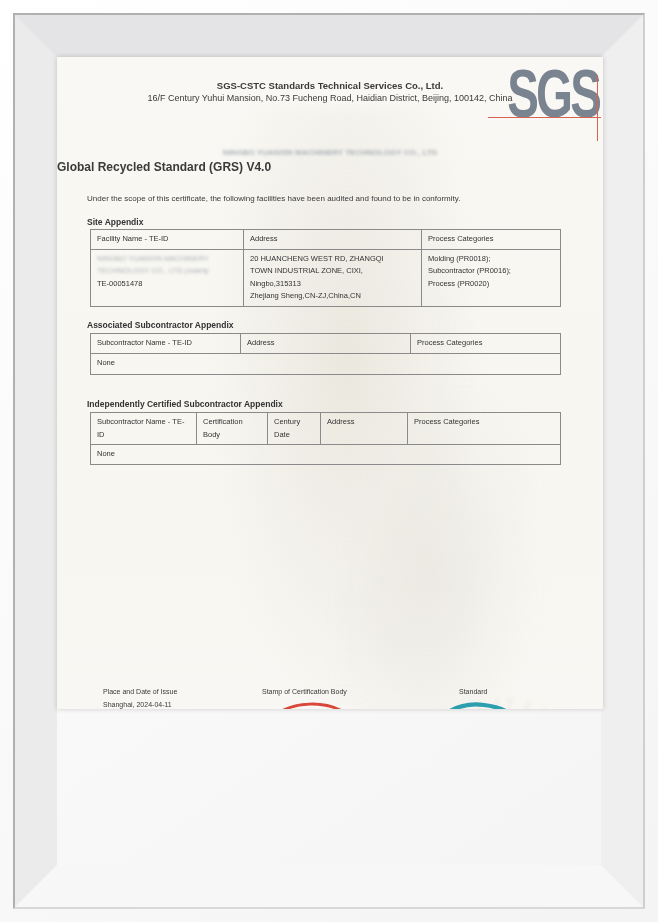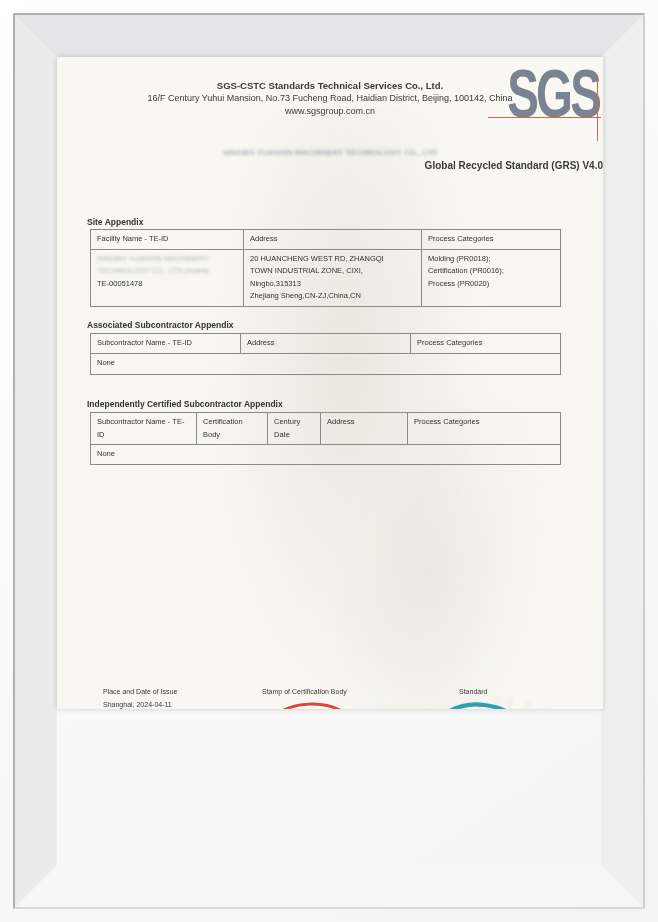--- a/index.html
+++ b/index.html
@@ -33,22 +33,22 @@
   .sgs-letters{position:absolute;top:9px;right:4px;width:140px;text-align:right;
                font-size:66px;font-weight:bold;letter-spacing:-4px;line-height:52px;
                color:#7a8490;transform:scale(.72,1.05);transform-origin:top right;}
   .sgs-hline{position:absolute;left:431px;top:60px;width:113px;height:1px;background:#d9604f;}
   .sgs-vline{position:absolute;left:540px;top:18px;width:1px;height:66px;background:#d9604f;}
   
   .scope-line{position:absolute;left:0;top:79px;width:100%;text-align:center;
               font-size:8px;font-weight:bold;}
   .redacted-line{position:absolute;left:0;top:91px;width:100%;text-align:center;
                  font-size:8px;font-weight:bold;color:#98a0aa;filter:blur(1.6px);opacity:.8;}
-  .std-line{position:absolute;left:0;top:103px;width:100%;text-align:right;
-            font-size:10px;font-weight:bold;}
+  .std-line{position:absolute;left:0;top:103px;width:100%;text-align:left;
+            font-size:12px;font-weight:bold;}
   .conformity{position:absolute;left:30px;top:137px;font-size:8px;}
   
   .sec-title{position:absolute;left:30px;font-size:8.5px;font-weight:bold;color:#333;}
   table{border-collapse:collapse;table-layout:fixed;position:absolute;left:33px;width:470px;
         font-size:7.5px;color:#333;}
   th,td{border:1px solid #8a8a8a;padding:3px 6px;text-align:left;vertical-align:top;
         font-weight:normal;line-height:12.5px;overflow:hidden;}
   th{height:18px;}
   .redacted-cell{color:#9aa0a8;filter:blur(1.4px);opacity:.8;}
   
@@ -74,28 +74,28 @@
   <div class="mat"></div>
 
   <div class="paper">
     <div class="wm1"></div>
     <div class="wm2"></div>
     <div class="wm3"></div>
 
     <div class="hdr">
       <div class="hdr-company">SGS-CSTC Standards Technical Services Co., Ltd.</div>
       <div class="hdr-address">16/F Century Yuhui Mansion, No.73 Fucheng Road, Haidian District, Beijing, 100142, China</div>
-      <div class="hdr-web">www.sgsgroup.com.cn</div>
     </div>
     <div class="sgs-letters">SGS</div>
     <div class="sgs-hline"></div>
     <div class="sgs-vline"></div>
 
     <div class="redacted-line">NINGBO YUANXIN MACHINERY TECHNOLOGY CO., LTD</div>
     <div class="std-line">Global Recycled Standard (GRS) V4.0</div>
+    <div class="conformity">Under the scope of this certificate, the following facilities have been audited and found to be in conformity.</div>
 
     <div class="sec-title" style="top:160px;">Site Appendix</div>
     <table style="top:172px;">
       <colgroup>
           <col style="width:153px">
           <col style="width:178px">
           <col style="width:139px">
         </colgroup>
       <tbody>
           <tr>
@@ -110,21 +110,21 @@
           <div>TE-00051478</div>
         </td>
         <td>
           <div>20 HUANCHENG WEST RD, ZHANGQI</div>
           <div>TOWN INDUSTRIAL ZONE, CIXI,</div>
           <div>Ningbo,315313</div>
           <div>Zhejiang Sheng,CN-ZJ,China,CN</div>
         </td>
         <td>
           <div>Molding (PR0018);</div>
-          <div>Certification (PR0016);</div>
+          <div>Subcontractor (PR0016);</div>
           <div>Process (PR0020)</div>
         </td>
       </tr>
     </tbody>
       </table>
 
     <div class="sec-title" style="top:263px;">Associated Subcontractor Appendix</div>
     <table style="top:276px;">
       <colgroup>
           <col style="width:150px">

